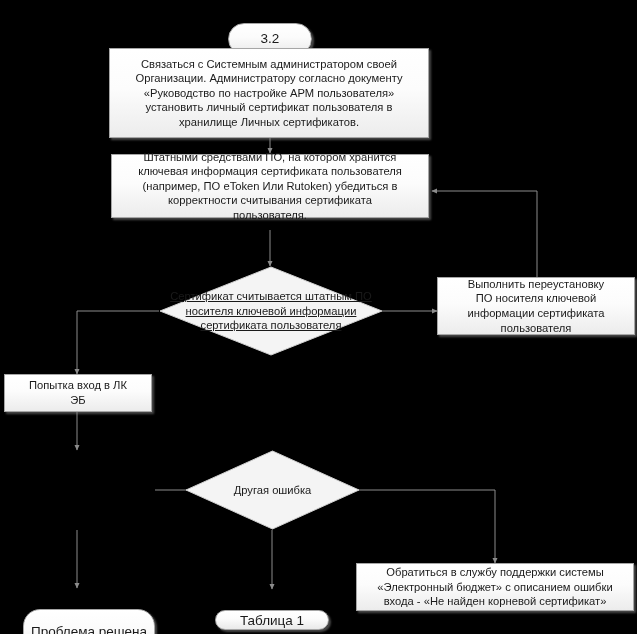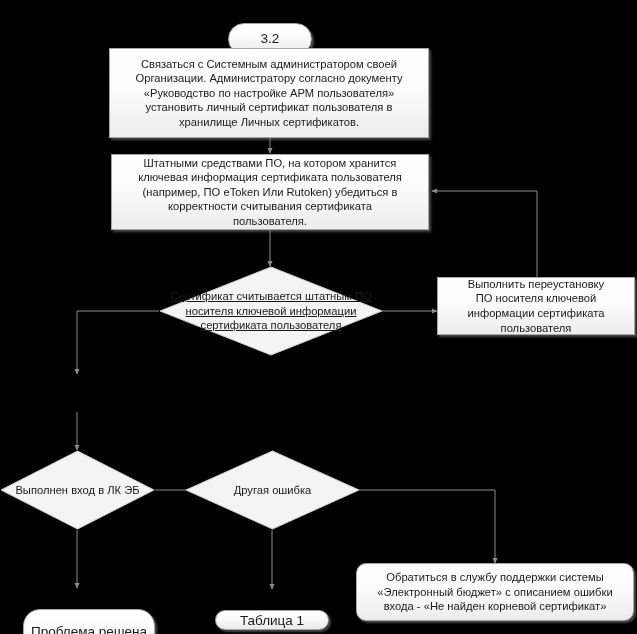--- a/index.html
+++ b/index.html
@@ -111,55 +111,52 @@
   </svg>
 
   <div class="node terminal t-32" style="left:228px; top:3px; width:84px; height:32px;">
     <span>3.2</span>
   </div>
 
   <div class="node process" style="left:109px; top:48px; width:320px; height:90px;">
     <span>Связаться с Системным администратором своей Организации. Администратору согласно документу «Руководство по настройке АРМ пользователя» установить личный сертификат пользователя в хранилище Личных сертификатов.</span>
   </div>
 
-  <div class="node process" style="left:111px; top:154px; width:318px; height:76px;">
+  <div class="node process" style="left:111px; top:154px; width:318px; height:64px;">
     <span>Штатными средствами ПО, на котором хранится ключевая информация сертификата пользователя (например, ПО eToken Или Rutoken) убедиться в корректности считывания сертификата пользователя.</span>
   </div>
 
   <div class="node decision" style="left:159px; top:266px; width:224px; height:90px;text-decoration:underline;">
     <svg class="dshape" viewBox="0 0 224 90" preserveAspectRatio="none">
       <polygon points="112,1 223,45 112,89 1,45" fill="#f4f4f4" stroke="#d0d0d0" stroke-width="1"></polygon>
     </svg>
     <span class="dlabel">Сертификат считывается штатным ПО носителя ключевой информации сертификата пользователя</span>
   </div>
 
   <div class="node process" style="left:437px; top:277px; width:198px; height:58px;">
     <span>Выполнить переустановку ПО носителя ключевой информации сертификата пользователя</span>
   </div>
 
+  <div class="node process" style="left:4px; top:374px; width:148px; height:38px;">
+    <span>Попытка вход в ЛК ЭБ</span>
+  </div>
 
-  <div class="node decision" style="left:0px; top:450px; width:155px; height:80px;">
-    <svg class="dshape" viewBox="0 0 155 80" preserveAspectRatio="none">
-      <polygon points="77.5,1 154,40 77.5,79 1,40" fill="#f4f4f4" stroke="#d0d0d0" stroke-width="1"></polygon>
-    </svg>
-    <span class="dlabel">Выполнен вход в ЛК ЭБ</span>
-  </div>
 
   <div class="node decision" style="left:185px; top:450px; width:175px; height:80px;">
     <svg class="dshape" viewBox="0 0 175 80" preserveAspectRatio="none">
       <polygon points="87.5,1 174,40 87.5,79 1,40" fill="#f4f4f4" stroke="#d0d0d0" stroke-width="1"></polygon>
     </svg>
     <span class="dlabel">Другая ошибка</span>
   </div>
 
   <div class="node terminal t-big" style="left:23px; top:589px; width:132px; height:45px;">
     <span>Проблема решена</span>
   </div>
 
   <div class="node terminal t-big" style="left:215px; top:590px; width:114px; height:20px;">
     <span>Таблица 1</span>
   </div>
 
-  <div class="node process" style="left:356px; top:563px; width:278px; height:58px;border-radius:10px;">
+  <div class="node process" style="left:356px; top:563px; width:278px; height:48px;">
     <span>Обратиться в службу поддержки системы «Электронный бюджет» с описанием ошибки входа - «Не найден корневой сертификат»</span>
   </div>
 
 </div>
 
 </body></html>

